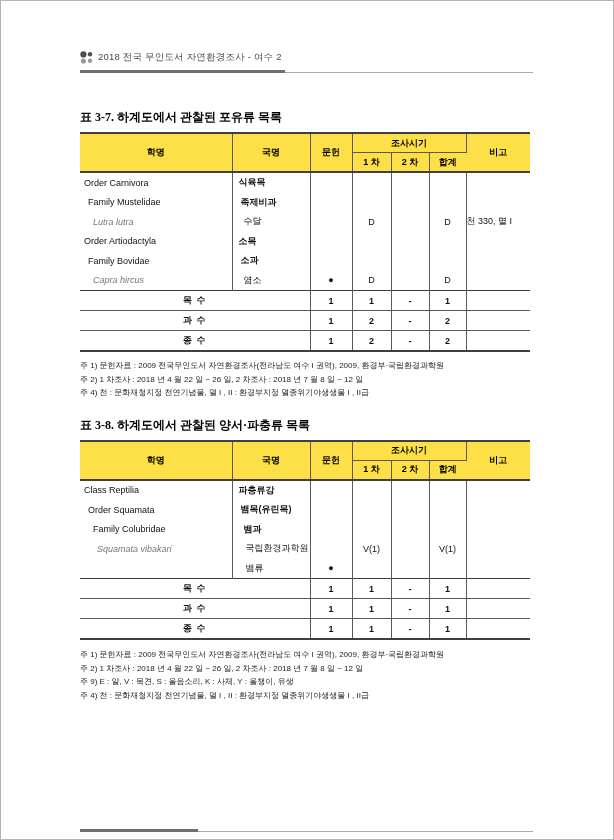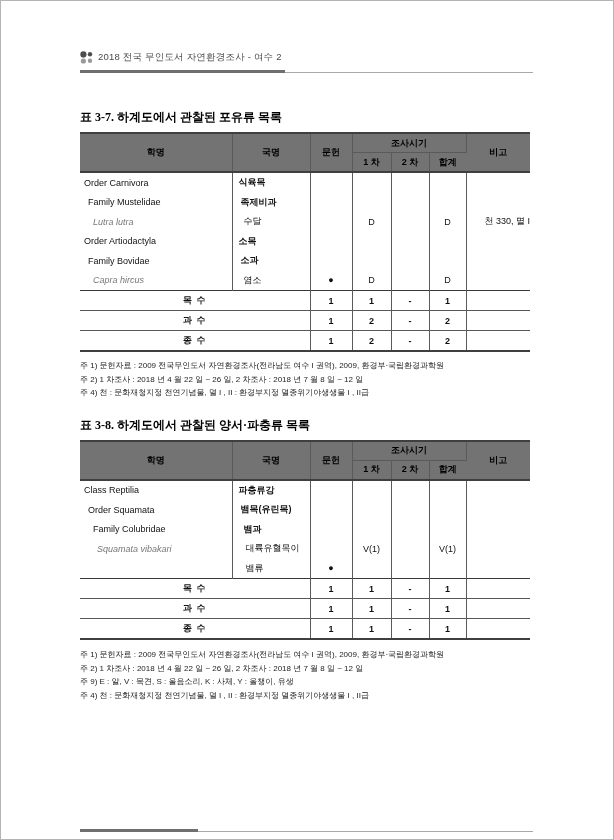--- a/index.html
+++ b/index.html
@@ -33,39 +33,39 @@
   }
   .table-title.second{margin-top:18px;}
 
   
   table.report{
     border-collapse:collapse;table-layout:fixed;width:450px;margin-top:7px;
     border-top:2px solid #3f3f3f;border-bottom:2px solid #3f3f3f;
   }
   table.report thead{border-bottom:2px solid #3f3f3f;}
   table.report th{
-    background:#737373;font-size:9px;font-weight:bold;color:#000;
+    background:#fde047;font-size:9px;font-weight:bold;color:#000;
     padding:0;text-align:center;height:18px;
     border-right:1px solid #5a5a5a;
   }
   table.report th:last-child{border-right:none;}
   table.report th.group{border-bottom:1px solid #5a5a5a;}
   table.report td{
     font-size:9px;padding:0;height:19.5px;vertical-align:middle;
     border-right:1px solid #5a5a5a;
   }
   table.report td:last-child{border-right:none;}
   tbody.tb-body{border-bottom:1px solid #3a3a3a;}
   tbody.tb-summary tr + tr td{border-top:1px solid #585858;}
   tbody.tb-summary td{height:19px;}
 
   td.sci{text-align:left;}
   td.kor{text-align:left;}
   td.mid{text-align:center;}
-  td.note-cell{text-align:right;padding-left:4px;font-size:8.5px;white-space:nowrap;margin-left:32px;}
+  td.note-cell{text-align:left;padding-left:4px;font-size:8.5px;white-space:nowrap;margin-left:32px;}
   tr.lv0 td.sci{padding-left:4px;}  tr.lv0 td.kor{padding-left:6px;}
   tr.lv1 td.sci{padding-left:8px;}  tr.lv1 td.kor{padding-left:8px;}
   tr.lv2 td.sci{padding-left:13px;} tr.lv2 td.kor{padding-left:11px;}
   tr.lv3 td.sci{padding-left:17px;} tr.lv3 td.kor{padding-left:13px;}
   tr.rank td.kor{font-weight:bold;margin-left:37px;}
   td.sci.species{font-style:italic;color:#777;}
   td.dotcell{font-size:8px;}
   tbody.tb-summary td.label{text-align:center;font-weight:bold;letter-spacing:1px;}
   tbody.tb-summary td.num{text-align:center;font-weight:bold;}
 
@@ -267,21 +267,21 @@
           <td class="sci">Family Colubridae</td>
           <td class="kor">뱀과</td>
           <td class="mid"></td>
           <td class="mid"></td>
           <td class="mid"></td>
           <td class="mid"></td>
           <td class="note-cell"></td>
         </tr>
         <tr class="lv3">
           <td class="sci species">Squamata vibakari</td>
-          <td class="kor">대륙유혈목이</td>
+          <td class="kor">국립환경과학원</td>
           <td class="mid"></td>
           <td class="mid">V(1)</td>
           <td class="mid"></td>
           <td class="mid">V(1)</td>
           <td class="note-cell"></td>
         </tr>
         <tr class="lv3">
           <td class="sci"></td>
           <td class="kor">뱀류</td>
           <td class="mid dotcell">●</td>

